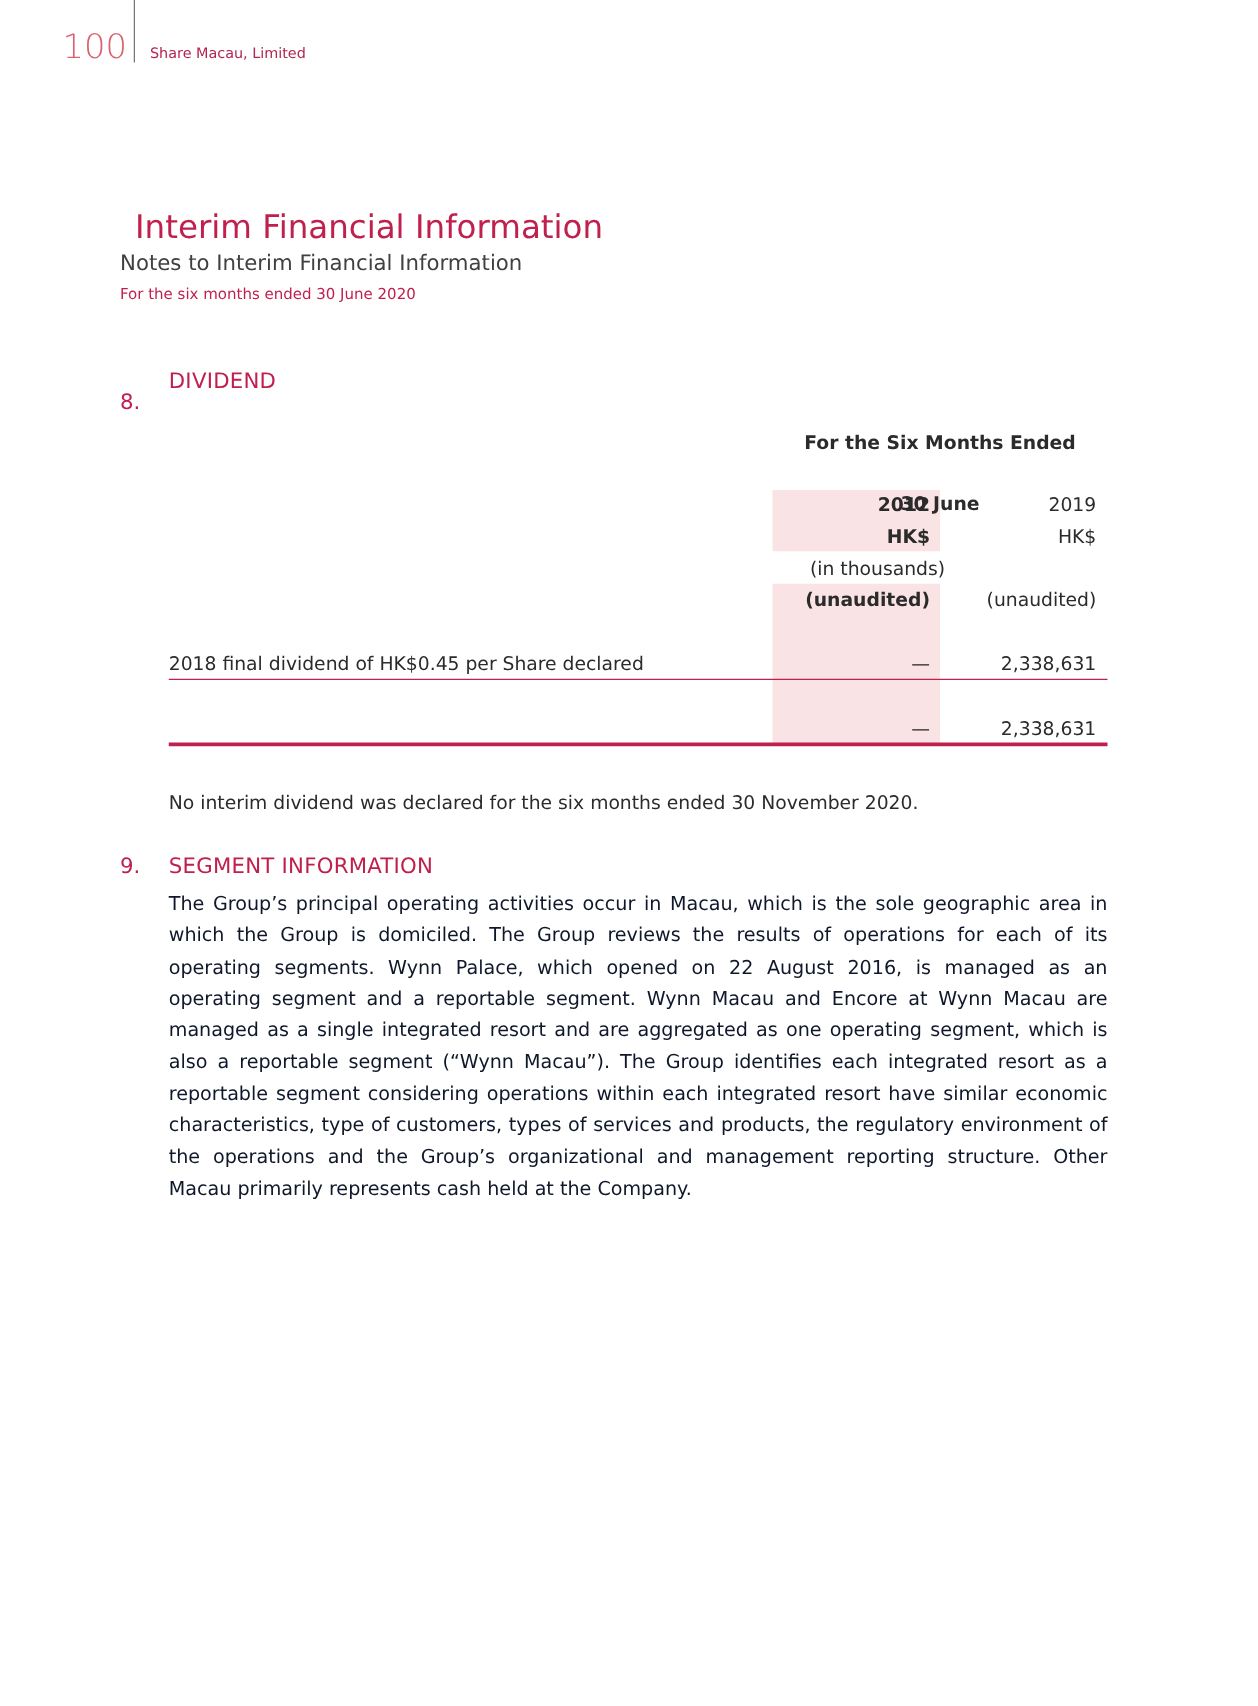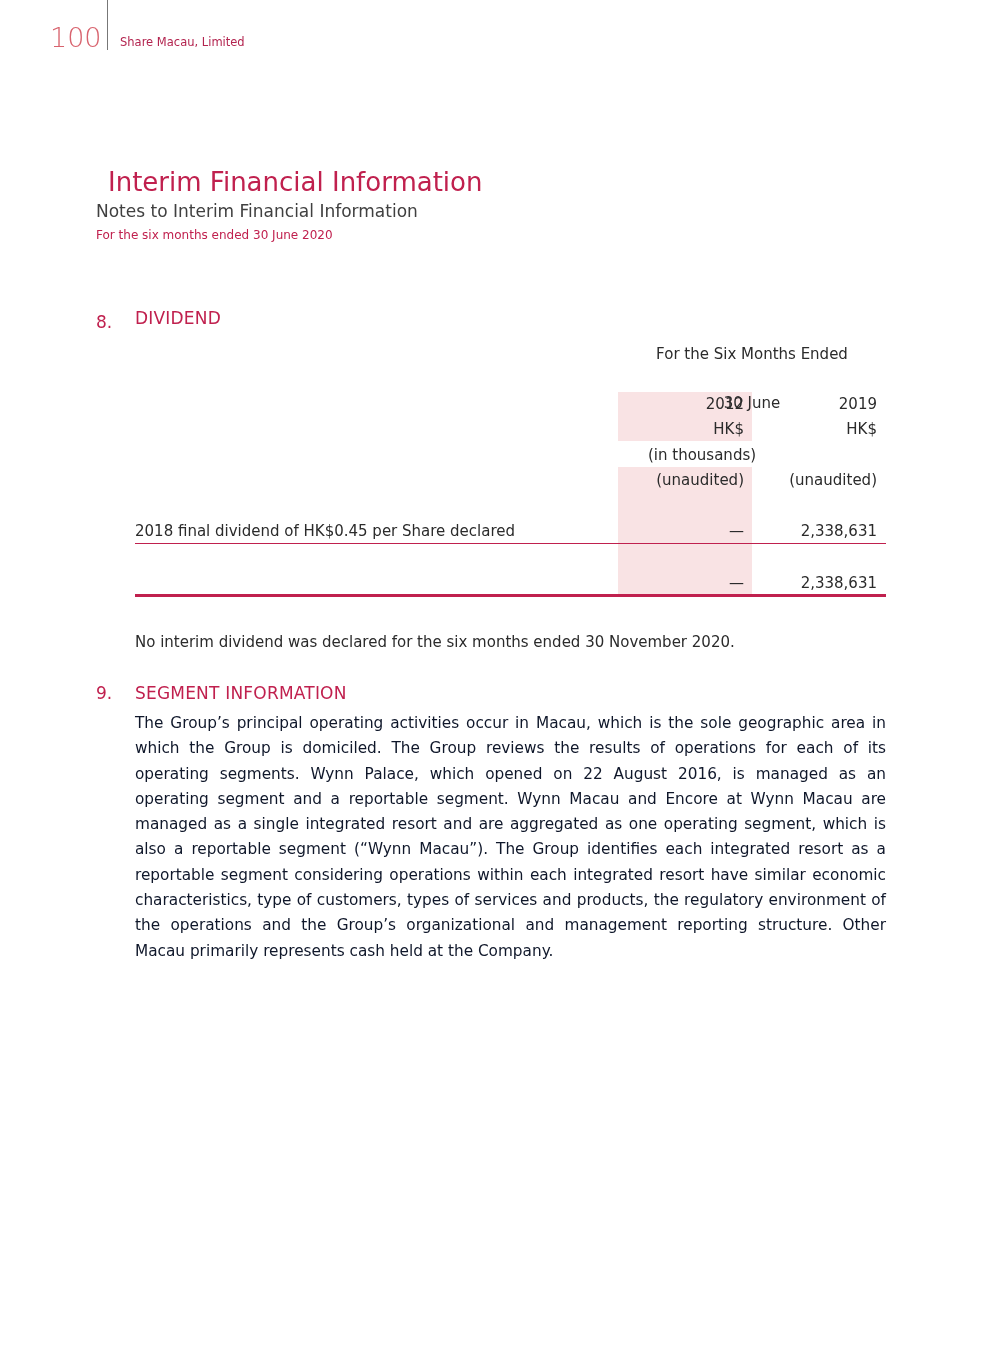--- a/index.html
+++ b/index.html
@@ -9,39 +9,39 @@
   .page-num { left: 50px; top: 20px; font-size: 27px; color: #d8636e; font-weight: 300; letter-spacing: 0; line-height: 36px; }
   .vbar { left: 107px; top: 0; width: 1px; height: 50px; background: #777; }
   .company { left: 120px; top: 35px; font-size: 11.5px; color: #b3244f; }
   .title { left: 108px; top: 166px; font-size: 26px; color: #c0204e; line-height: 32px; }
   .subtitle { left: 96px; top: 200px; font-size: 17px; color: #404040; line-height: 22px; }
   .period { left: 96px; top: 227px; font-size: 12px; color: #c0204e; line-height: 16px; }
   .sec-num { font-size: 17px; color: #c0204e; line-height: 22px; }
   .sec-title { font-size: 17px; color: #c0204e; line-height: 22px; letter-spacing: 0.2px; }
   .shade { background: #f9e3e4; }
   .hdr { font-size: 15px; line-height: 20px; color: #2b2b2b; }
-  .bold { font-weight: normal; }
+  .bold { font-weight: bold; }
   .cell { font-size: 15px; line-height: 20px; text-align: right; }
   .body-text { left: 135px; width: 751px; font-size: 15.3px; line-height: 25.3px; text-align: justify; color: #0f172a; }
   .rule-thin { height: 1px; background: #c0204e; }
   .rule-thick { height: 3px; background: #c0204e; }
 </style>
 </head>
 <body>
 
 <div class="abs page-num">100</div>
 <div class="abs vbar"></div>
 <div class="abs company">Share Macau, Limited</div>
 
 <div class="abs title">Interim Financial Information</div>
 <div class="abs subtitle">Notes to Interim Financial Information</div>
 <div class="abs period">For the six months ended 30 June 2020</div>
 
 <div class="abs sec-num" style="left:96px; top:311px;">8.</div>
-<div class="abs sec-title" style="left:135px; top:307px;">DIVIDEND</div>
+<div class="abs sec-title" style="left:135px; top:294px;">DIVIDEND</div>
 
 <div class="abs shade" style="left:618px; top:392px; width:134px; height:49px;"></div>
 <div class="abs shade" style="left:618px; top:467px; width:134px; height:129px;"></div>
 
 <div class="abs hdr bold" style="left:618px; width:268px; top:344px; text-align:center;">For the Six Months Ended</div>
 <div class="abs hdr bold" style="left:618px; width:268px; top:369px; text-align:center;margin-top:24px;">30 June</div>
 
 <div class="abs cell bold" style="left:618px; width:126px; top:394px;">2012</div>
 <div class="abs cell" style="left:752px; width:125px; top:394px;">2019</div>
 <div class="abs cell bold" style="left:618px; width:126px; top:419px;">HK$</div>

